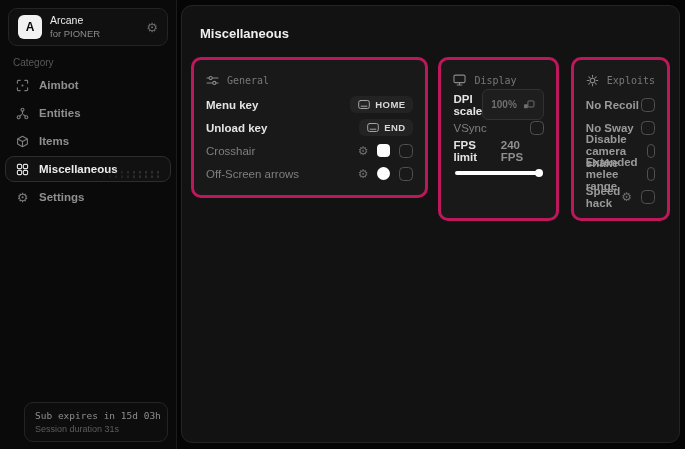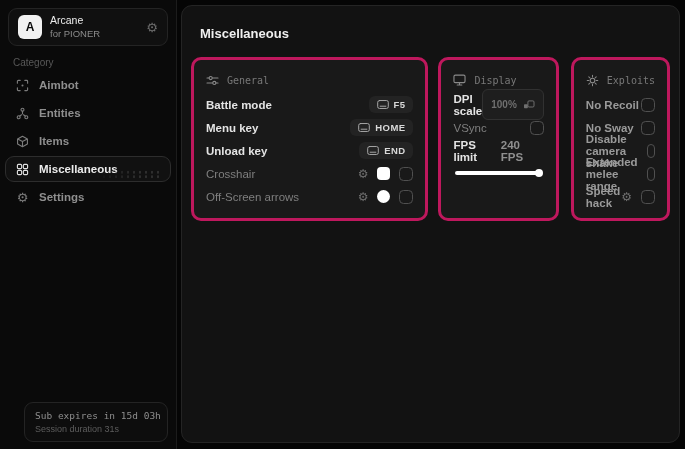--- a/index.html
+++ b/index.html
@@ -163,32 +163,20 @@
           <span>
             <svg width="13" height="11" viewBox="0 0 14 12" fill="none" stroke="currentColor" stroke-width="1.2" stroke-linecap="round">
               <path d="M1 3.3h12 M1 8.7h12"></path>
               <circle cx="5" cy="3.3" r="1.7" fill="#191919"></circle>
                 <circle cx="9" cy="8.7" r="1.7" fill="#191919"></circle>
             </svg>
           </span>
           <span>General</span>
         </div>
 
-        <div class="row">
-          <span class="label">Battle mode</span>
-          <span class="kbd">
-            <span>
-              <svg width="12" height="9" viewBox="0 0 13 10" fill="none" stroke="currentColor" stroke-width="1.1" stroke-linecap="round">
-                <rect x="0.6" y="0.6" width="11.8" height="8.8" rx="2"></rect>
-                  <path d="M3.3 6.9h6.4"></path>
-              </svg>
-            </span>
-            <span>F5</span>
-          </span>
-        </div>
 
         <div class="row">
           <span class="label">Menu key</span>
           <span class="kbd">
             <span>
               <svg width="12" height="9" viewBox="0 0 13 10" fill="none" stroke="currentColor" stroke-width="1.1" stroke-linecap="round">
                 <rect x="0.6" y="0.6" width="11.8" height="8.8" rx="2"></rect>
                   <path d="M3.3 6.9h6.4"></path>
               </svg>
             </span>

